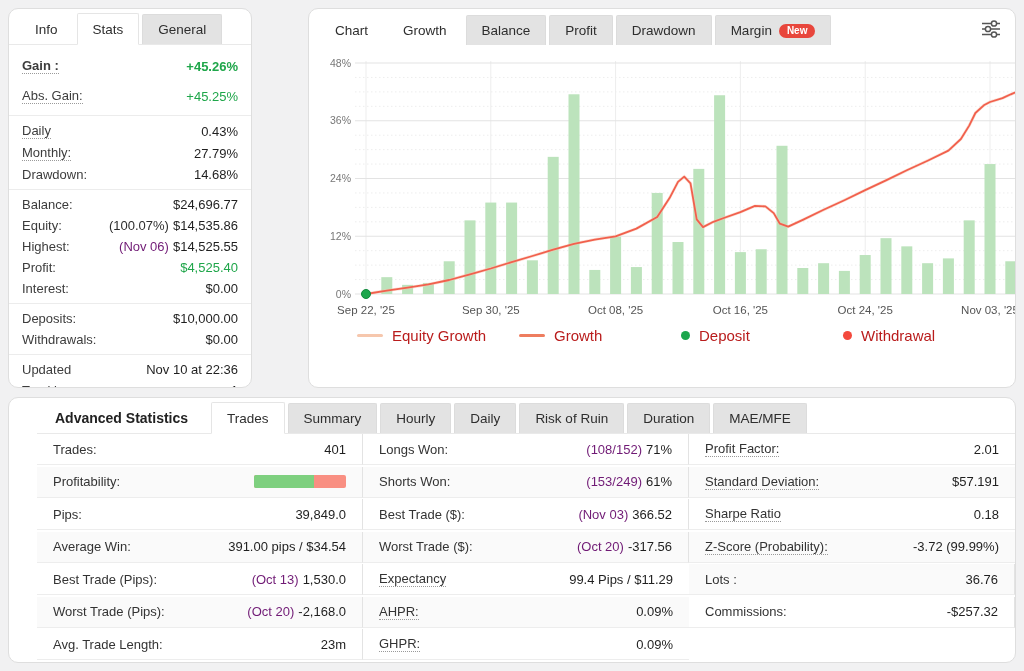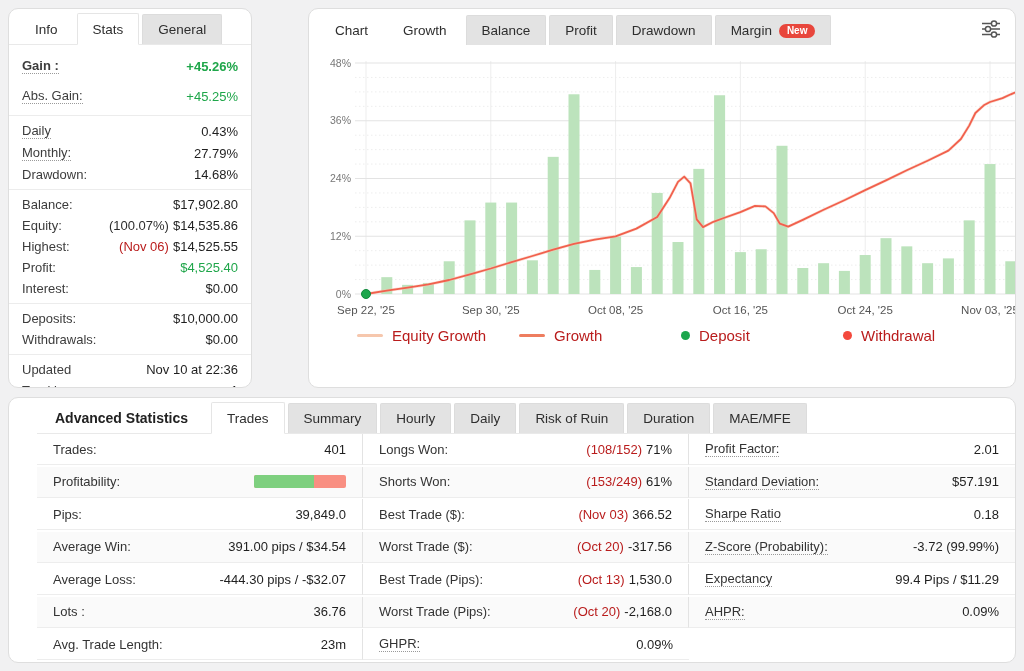--- a/index.html
+++ b/index.html
@@ -32,21 +32,21 @@
   
   .stats-list{flex:1;padding-top:2px;}
   .section{padding:4px 13px;}
   .section + .section{border-top:1px solid #ececec;}
   .srow{display:flex;justify-content:space-between;align-items:center;padding:3px 0;font-size:13px;color:#3c3c3c;}
   .section.first .srow{padding:7px 0;}
   .slabel.dotted{border-bottom:1px dotted #9a9a9a;cursor:pointer;}
   .bold{font-weight:bold;}
   .sval{color:#1f1f1f;text-align:right;}
   .green{color:#1fa64a;}
-  .prefix{color:#b91c1c;margin-right:4px;}
+  .prefix{color:#701a75;margin-right:4px;}
   .prefix.dark{color:#2e2e2e;}
 
   
   .chart-svg{margin-top:6px;flex:none;}
   .legend{display:flex;align-items:center;margin:0 0 0 48px;font-size:15px;color:#b91c1c;}
   .litem{display:flex;align-items:center;gap:9px;width:162px;cursor:pointer;}
   .sw-line{width:26px;height:3px;border-radius:2px;flex:none;}
   .sw-dot{width:9px;height:9px;border-radius:50%;flex:none;}
 
   
@@ -98,21 +98,21 @@
               <span class="sval"><span>27.79%</span></span>
             </div>
             <div class="srow">
               <span class="slabel">Drawdown:</span>
               <span class="sval"><span>14.68%</span></span>
             </div>
           </div>
           <div class="section">
             <div class="srow">
               <span class="slabel">Balance:</span>
-              <span class="sval"><span>$17,902.80</span></span>
+              <span class="sval"><span>$24,696.77</span></span>
             </div>
             <div class="srow">
               <span class="slabel">Equity:</span>
               <span class="sval"><span class="prefix dark">(100.07%)</span><span>$14,535.86</span></span>
             </div>
             <div class="srow">
               <span class="slabel">Highest:</span>
               <span class="sval"><span class="prefix gray">(Nov 06)</span><span>$14,525.55</span></span>
             </div>
             <div class="srow">
@@ -339,44 +339,44 @@
         </div>
         <div class="cell cb alt">
           <span class="slabel">Worst Trade ($):</span>
           <span class="sval"><span class="prefix">(Oct 20)</span><span>-317.56</span></span>
         </div>
         <div class="cell alt">
           <span class="slabel dotted">Z-Score (Probability):</span>
           <span class="sval"><span>-3.72 (99.99%)</span></span>
         </div>
         <div class="cell cb">
-          <span class="slabel">Average Loss:</span>
-          <span class="sval"><span>-444.30 pips / -$32.07</span></span>
-        </div>
-        <div class="cell cb">
           <span class="slabel">Best Trade (Pips):</span>
           <span class="sval"><span class="prefix">(Oct 13)</span><span>1,530.0</span></span>
         </div>
         <div class="cell">
           <span class="slabel dotted">Expectancy</span>
           <span class="sval"><span>99.4 Pips / $11.29</span></span>
         </div>
         <div class="cell cb alt">
           <span class="slabel">Lots :</span>
           <span class="sval"><span>36.76</span></span>
         </div>
         <div class="cell cb alt">
           <span class="slabel">Worst Trade (Pips):</span>
           <span class="sval"><span class="prefix">(Oct 20)</span><span>-2,168.0</span></span>
         </div>
         <div class="cell alt">
           <span class="slabel dotted">AHPR:</span>
           <span class="sval"><span>0.09%</span></span>
         </div>
         <div class="cell cb">
+          <span class="slabel">Commissions:</span>
+          <span class="sval"><span>-$257.32</span></span>
+        </div>
+        <div class="cell cb">
           <span class="slabel">Avg. Trade Length:</span>
           <span class="sval"><span>23m</span></span>
         </div>
         <div class="cell">
           <span class="slabel dotted">GHPR:</span>
           <span class="sval"><span>0.09%</span></span>
         </div>
       </div>
   </div>
 </div>

